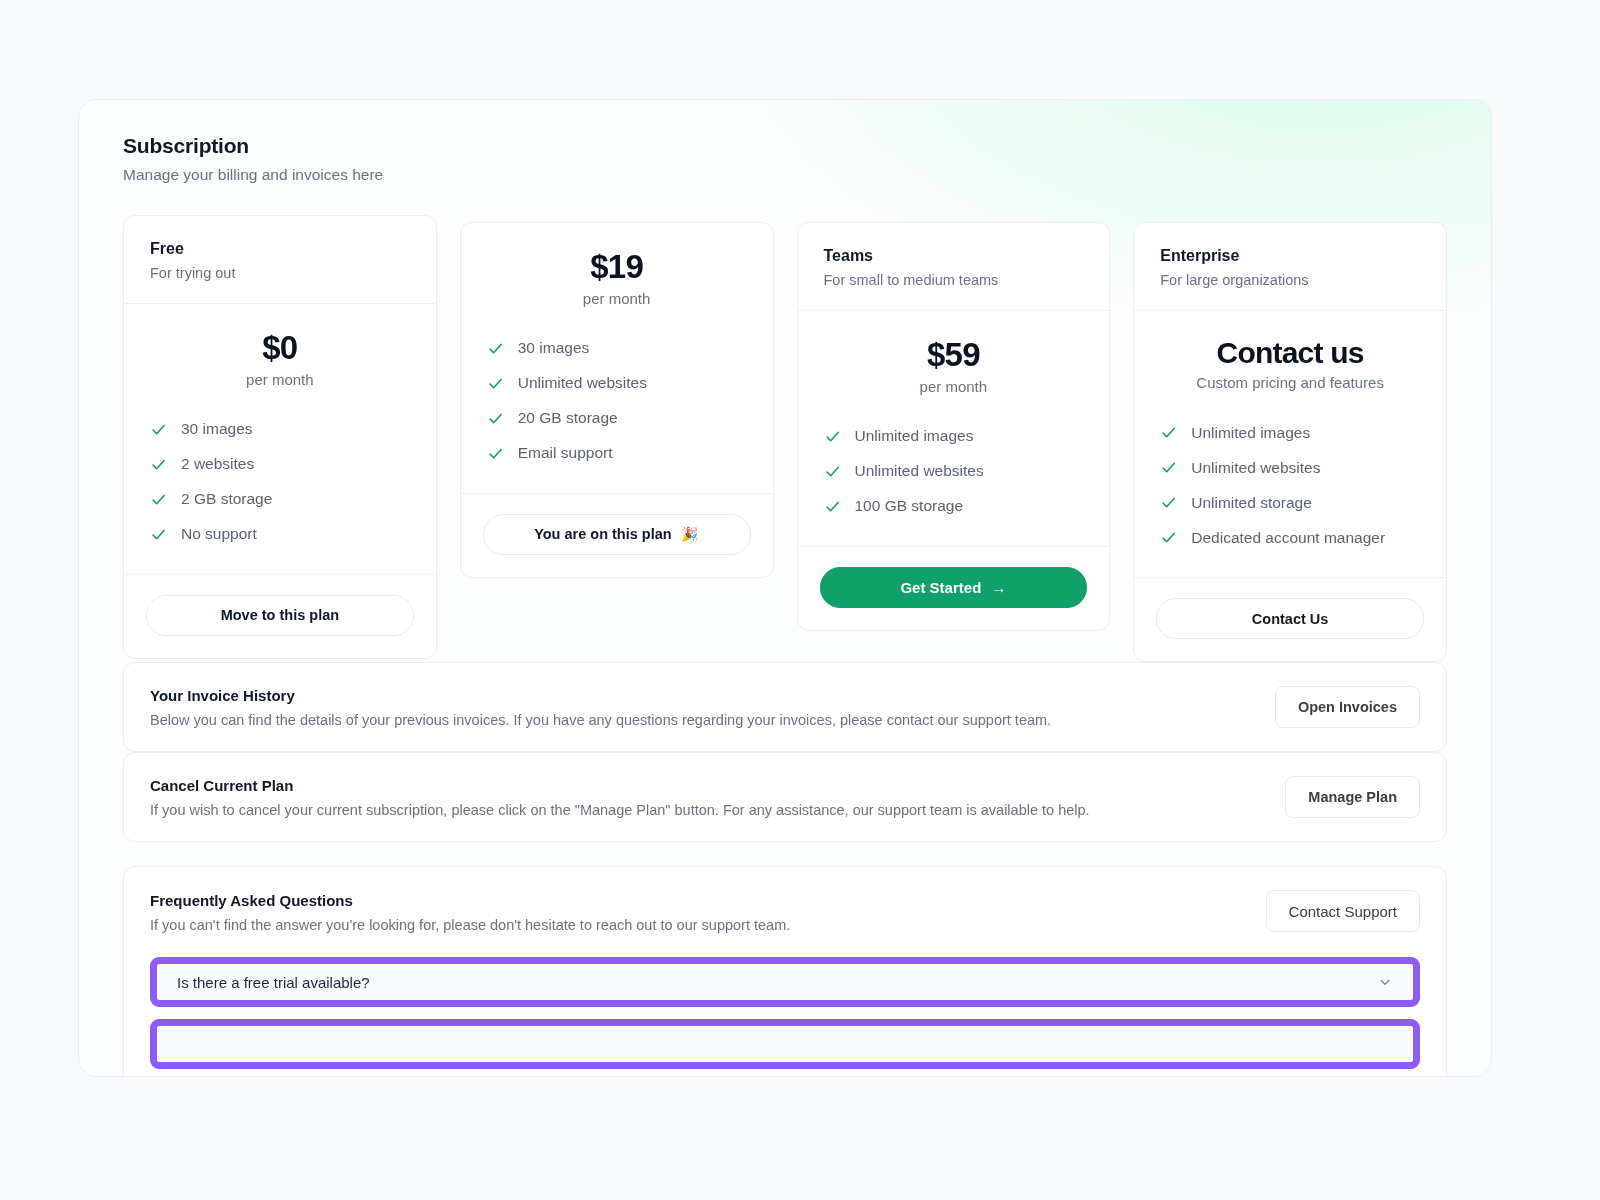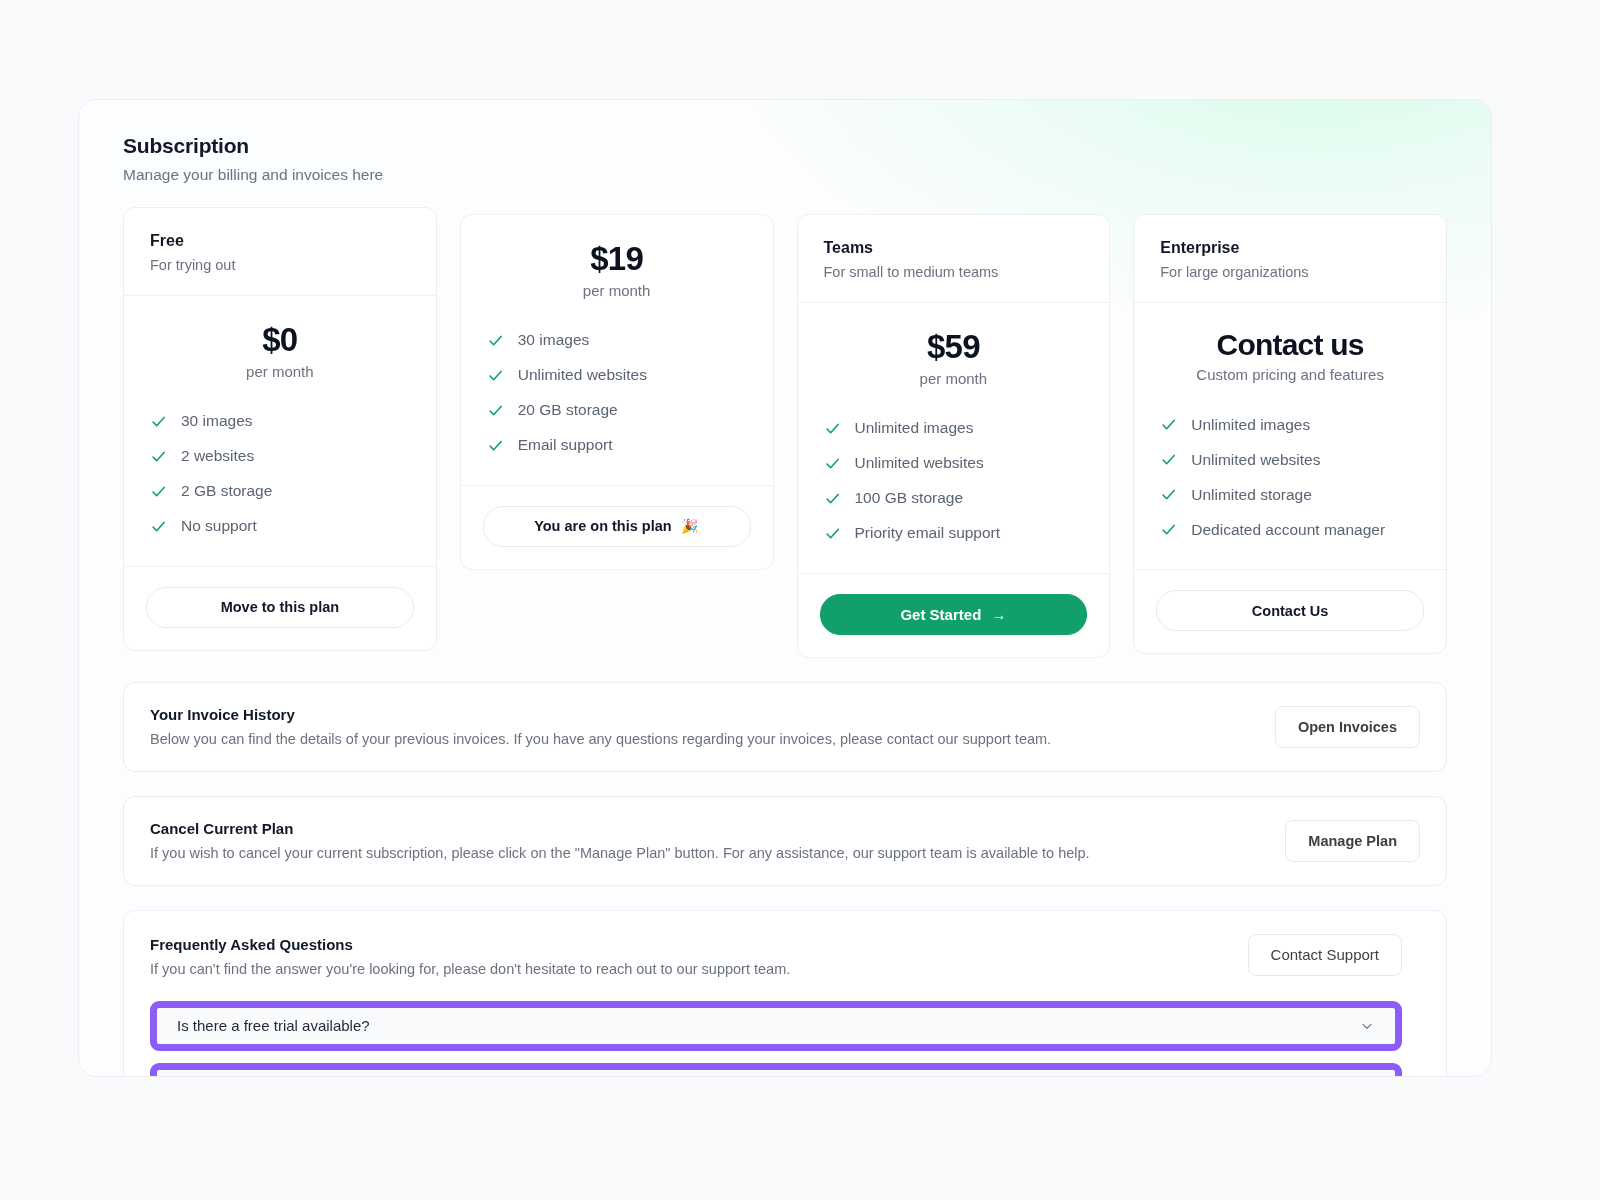--- a/index.html
+++ b/index.html
@@ -51,21 +51,21 @@
   .page-sub {
     margin-top: 8px;
     font-size: 15.5px;
     color: #6b7280;
   }
 
   
   .plans {
     display: flex;
     gap: 23px;
-    margin-top: 30px;
+    margin-top: 38px;
     align-items: flex-start;
   }
 
   .plan {
     flex: 1 1 0;
     background: #ffffff;
     border: 1px solid #ebedf0;
     border-radius: 12px;
     display: flex;
     flex-direction: column;
@@ -155,21 +155,20 @@
     border-color: #12a06a;
     color: #ffffff;
     font-weight: 600;
     font-size: 15px;
   }
   .btn .arrow { font-size: 15px; line-height: 1; }
   .btn .emoji { font-size: 14px; }
 
   
   .info-card {
-    margin-top: 24px;
     background: #ffffff;
     border: 1px solid #ebedf0;
     border-radius: 12px;
     padding: 23px 26px;
     display: flex;
     align-items: center;
     gap: 41px;
   }
   .info-text { flex: 1 1 auto; min-width: 0; }
   .info-title {
@@ -197,21 +196,21 @@
     white-space: nowrap;
   }
   .info-btn.is-light { font-weight: 400; font-size: 15px; }
 
   
   .faq-card {
     margin-top: 24px;
     background: #ffffff;
     border: 1px solid #ebedf0;
     border-radius: 12px;
-    padding: 23px 44px 26px 26px;
+    padding: 23px 26px 26px 26px;
   }
   .faq-head {
     display: flex;
     align-items: flex-start;
     gap: 24px;
   }
   .faq-head .info-text { padding-top: 2px; }
 
   .faq-list { margin-top: 24px; }
   .faq-item {
@@ -368,28 +367,20 @@
                   <span>Unlimited websites</span>
                 </li>
                 <li class="feature">
                   <span class="check">
                     <svg viewBox="0 0 20 20" fill="none">
                       <path d="M3.6 10.6 L7.8 15 L16.6 5.2" stroke="#12a15c" stroke-width="1.9" stroke-linecap="round" stroke-linejoin="round"></path>
                     </svg>
                   </span>
                   <span>100 GB storage</span>
                 </li>
-                <li class="feature">
-                  <span class="check">
-                    <svg viewBox="0 0 20 20" fill="none">
-                      <path d="M3.6 10.6 L7.8 15 L16.6 5.2" stroke="#12a15c" stroke-width="1.9" stroke-linecap="round" stroke-linejoin="round"></path>
-                    </svg>
-                  </span>
-                  <span>Priority email support</span>
-                </li>
               </ul>
             </div>
             <div class="plan-foot">
               <button class="btn btn-primary">
                 <span>Get Started</span>
                 <span class="arrow">→</span>
               </button>
             </div>
           </div>
           <div class="plan">

